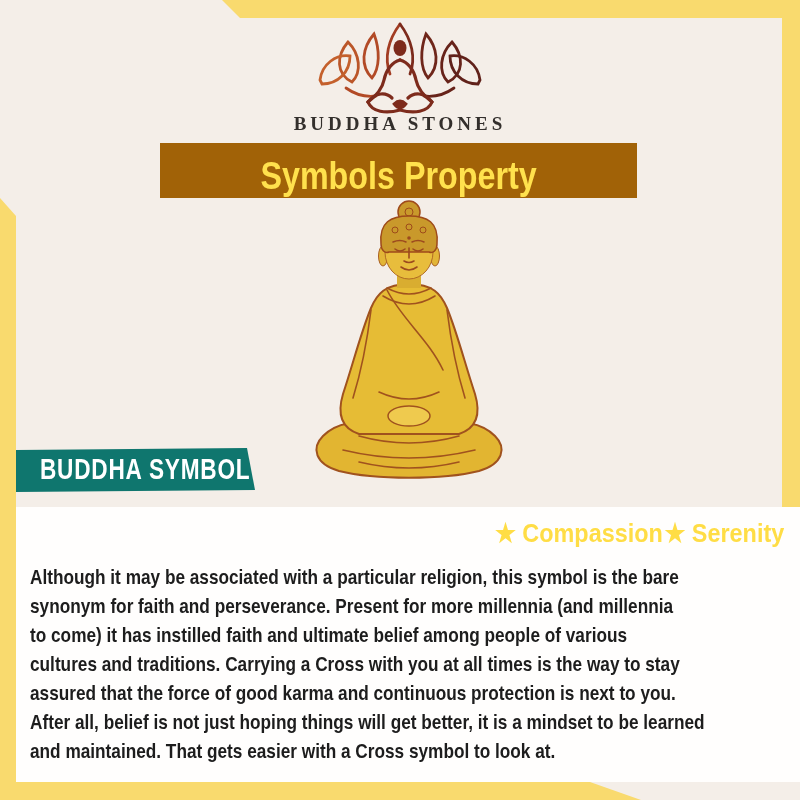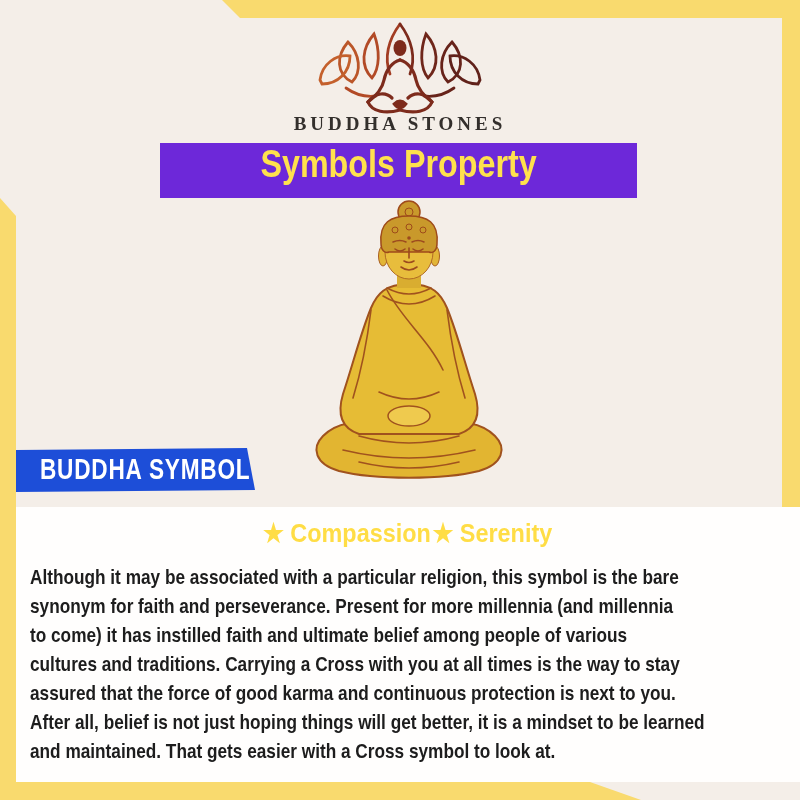--- a/index.html
+++ b/index.html
@@ -25,47 +25,47 @@
   
   .logo-svg{position:absolute;left:316px;top:20px;width:168px;height:94px;}
   .brand-name{
     position:absolute;left:0;top:113px;width:800px;text-align:center;
     font-family:"Liberation Serif",serif;font-size:19px;letter-spacing:4px;
     color:#332f2c;font-weight:700;
   }
   
   .title-box{
     position:absolute;left:160px;top:143px;width:477px;height:55px;
-    background:#6d28d9;display:flex;align-items:flex-start;justify-content:center;
+    background:#a16207;display:flex;align-items:flex-end;justify-content:center;
   }
   .title-text{
     font-size:38px;font-weight:700;color:#ffe14d;
     transform:scaleX(0.85);white-space:nowrap;letter-spacing:0px;
   }
   
   .statue-svg{position:absolute;left:283px;top:192px;width:252px;height:300px;}
   
   .ribbon{
     position:absolute;left:0;top:444px;width:260px;height:50px;
-    background:#1d4ed8;
+    background:#0f766e;
     clip-path:polygon(16px 6px,247px 4px,255px 46px,16px 48px);
     padding-left:12px;
   }
   .ribbon-label{
     position:absolute;left:40px;top:50%;transform:translateY(-50%) scaleX(0.78);
     transform-origin:left center;
     font-size:29px;font-weight:700;color:#ffffff;white-space:nowrap;letter-spacing:1px;
   }
   
   .content-section{
     position:absolute;left:16px;top:507px;width:784px;height:275px;
     background:#fffefd;
   }
   .star-line{
-    position:absolute;left:16px;top:518px;width:784px;text-align:center;
+    position:absolute;left:16px;top:518px;width:784px;text-align:right;
     font-size:26px;font-weight:700;color:#ffdd45;white-space:nowrap;
   }
   .star-line .inner{display:inline-block;transform:scaleX(0.9);}
   .star-glyph{margin-right:7px;}
   .star-glyph.second{margin-left:2px;}
   .prop-word{margin-right:0;}
   .description{
     position:absolute;left:30px;top:562px;
     transform:scaleX(0.82);transform-origin:left top;
   }

